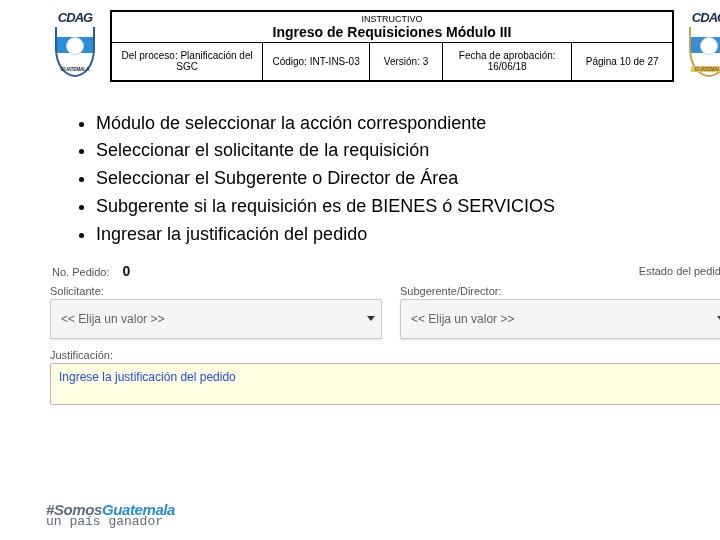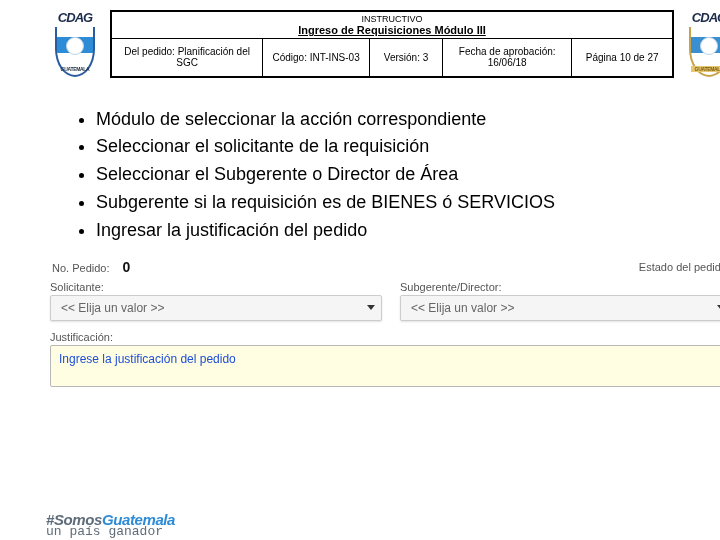--- a/index.html
+++ b/index.html
@@ -93,22 +93,21 @@
     vertical-align: middle;
   }
   .header-table .title-row td {
     padding: 2px 22px;
   }
   .header-table .t-small {
     font-size: 9px;
   }
   .header-table .t-bold {
     font-weight: bold;
-    font-size: 11px;
-    text-decoration: underline;
+    font-size: 14px;
   }
   .meta-row td {
     height: 38px;
   }
 
   
   .bullets {
     margin: 28px 0 14px 24px;
     padding: 0 0 0 26px;
   }
@@ -154,21 +153,21 @@
   .field-col.flex1 { flex: 1 1 0; }
   .field-col.fixed { width: 176px; flex: 0 0 176px; }
   .field-label {
     font-size: 11px;
     color: #555;
   }
   .select-box {
     display: flex;
     align-items: center;
     justify-content: space-between;
-    height: 26px;
+    height: 40px;
     background: #f5f5f5;
     border: 1px solid #ccc;
     border-radius: 2px;
     padding: 0 6px 0 10px;
     font-size: 12px;
     color: #666;
     box-shadow: 0 1px 2px rgba(0,0,0,0.12);
   }
   .caret {
     width: 0; height: 0;
@@ -196,21 +195,21 @@
     right: 2px; bottom: 2px;
     width: 8px; height: 8px;
     background:
       linear-gradient(135deg, transparent 0 40%, #999 40% 50%, transparent 50% 60%, #999 60% 70%, transparent 70%);
   }
 
   
   .footer-tag {
     position: absolute;
     left: 14px;
-    bottom: 2px;
+    bottom: 12px;
     line-height: 1;
   }
   .footer-tag .line1 {
     font-size: 15px;
     font-style: italic;
     color: #5f6c7a;
     font-weight: 600;
     letter-spacing: -0.4px;
   }
   .footer-tag .line1 .hl { color: #2e8bd6; }
@@ -238,21 +237,21 @@
 
     <table class="header-table">
       <tbody>
           <tr class="title-row">
         <td colspan="5">
           <div class="t-small">INSTRUCTIVO</div>
           <div class="t-bold">Ingreso de Requisiciones Módulo III</div>
         </td>
       </tr>
       <tr class="meta-row">
-        <td style="width:27%">Del pedido: Planificación del SGC</td>
+        <td style="width:27%">Del proceso: Planificación del SGC</td>
         <td style="width:19%">Código: INT-INS-03</td>
         <td style="width:13%">Versión: 3</td>
         <td style="width:23%">Fecha de aprobación: 16/06/18</td>
         <td style="width:18%">Página 10 de 27</td>
       </tr>
     </tbody>
       </table>
 
     <div class="logo-col">
       <div class="cdag-word">CDAG</div>

